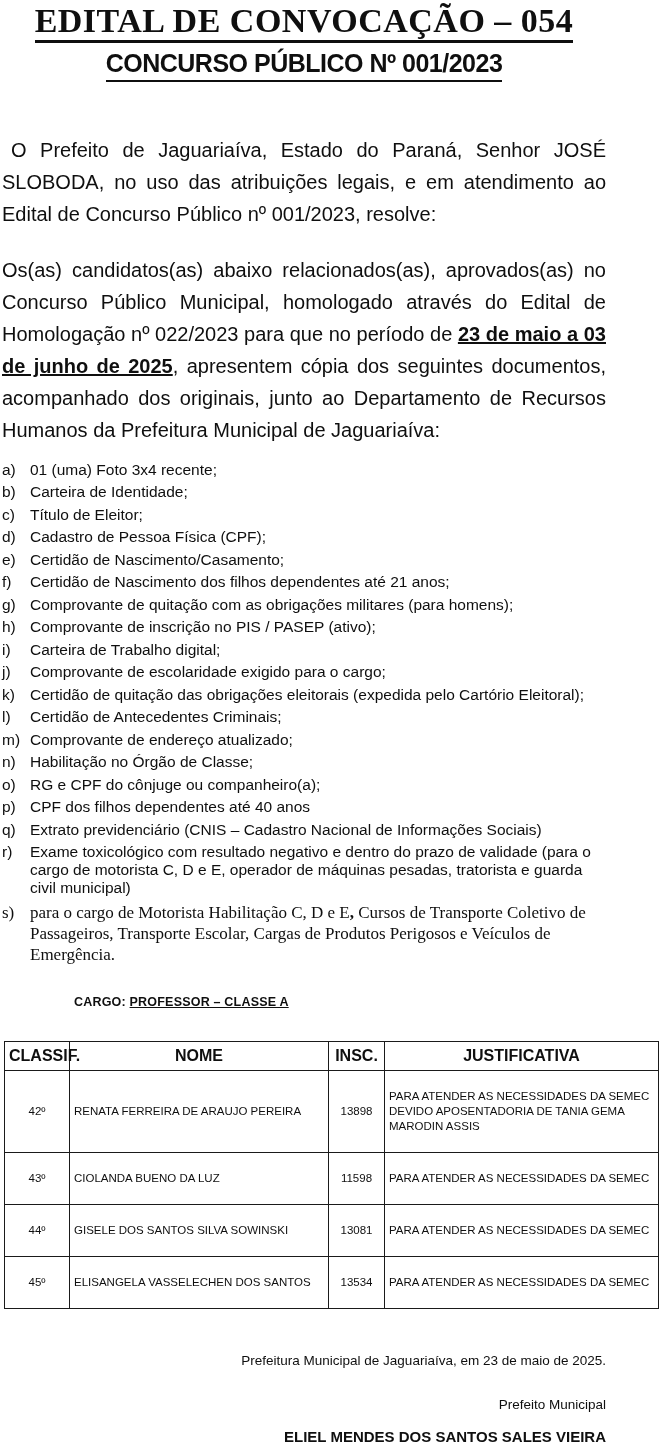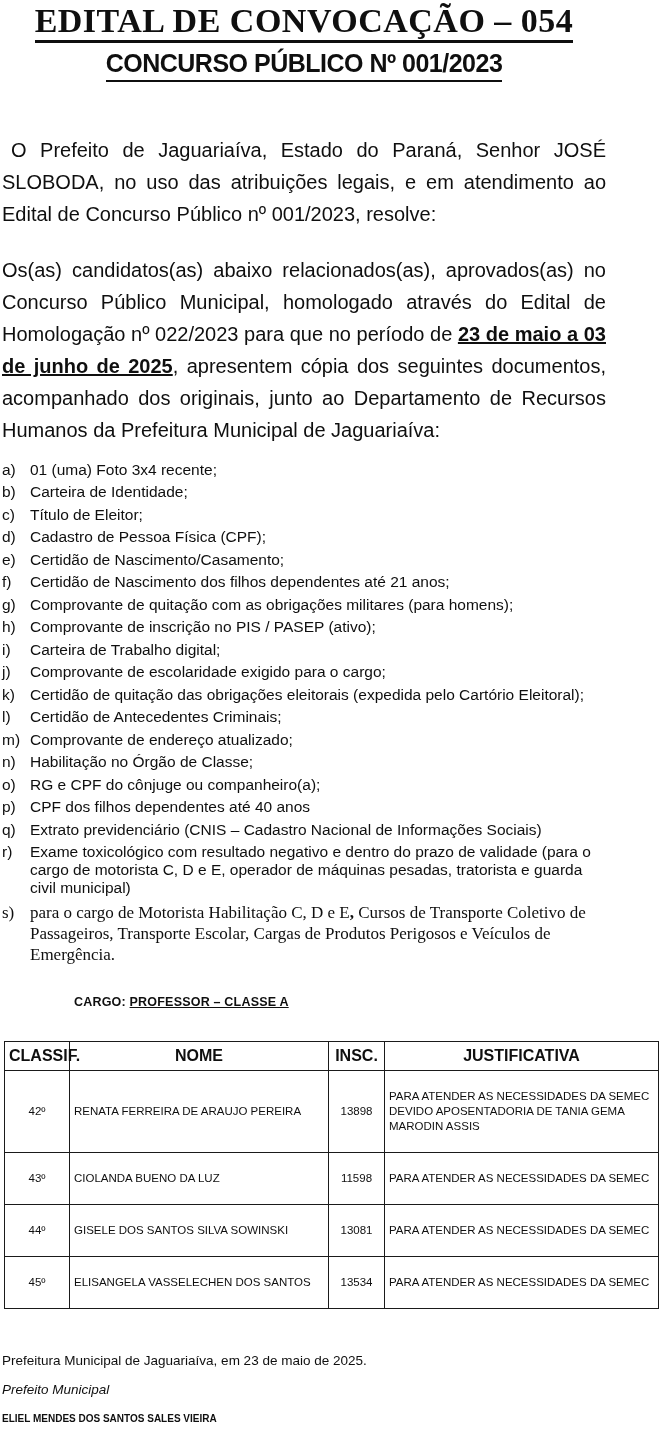--- a/index.html
+++ b/index.html
@@ -120,25 +120,25 @@
     height: 24px;
   }
   td.c-classif { text-align: center; }
   td.c-nome { text-align: left; padding-left: 9px; }
   td.c-insc { text-align: center; }
   td.c-just { text-align: left; line-height: 15px; padding-left: 14px; padding-right: 14px; }
   tr.row-tall td { height: 77px; }
   tr.row-std td { height: 47px; }
 
   
-  .footer { text-align: left; font-size: 13.5px; }
+  .footer { text-align: right; font-size: 13.5px; }
   .place-date { margin: 44px 0 0 0; }
   .mayor-name { margin: 44px 0 0 0; font-weight: bold; font-size: 13.5px; }
-  .mayor-title { margin: 14px 0 0 0; font-style: italic; }
-  .secretary-name { margin: 16px 0 0 0; font-weight: bold; font-size: 10px; }
+  .mayor-title { margin: 29px 0 0 0; }
+  .secretary-name { margin: 16px 0 0 0; font-weight: bold; font-size: 15px; }
 </style>
 </head>
 <body>
 
 <div class="page">
 
   <div class="title-wrap">
     <h1 class="doc-title">EDITAL DE CONVOCAÇÃO – 054</h1>
   </div>
   <div class="subtitle-wrap">

